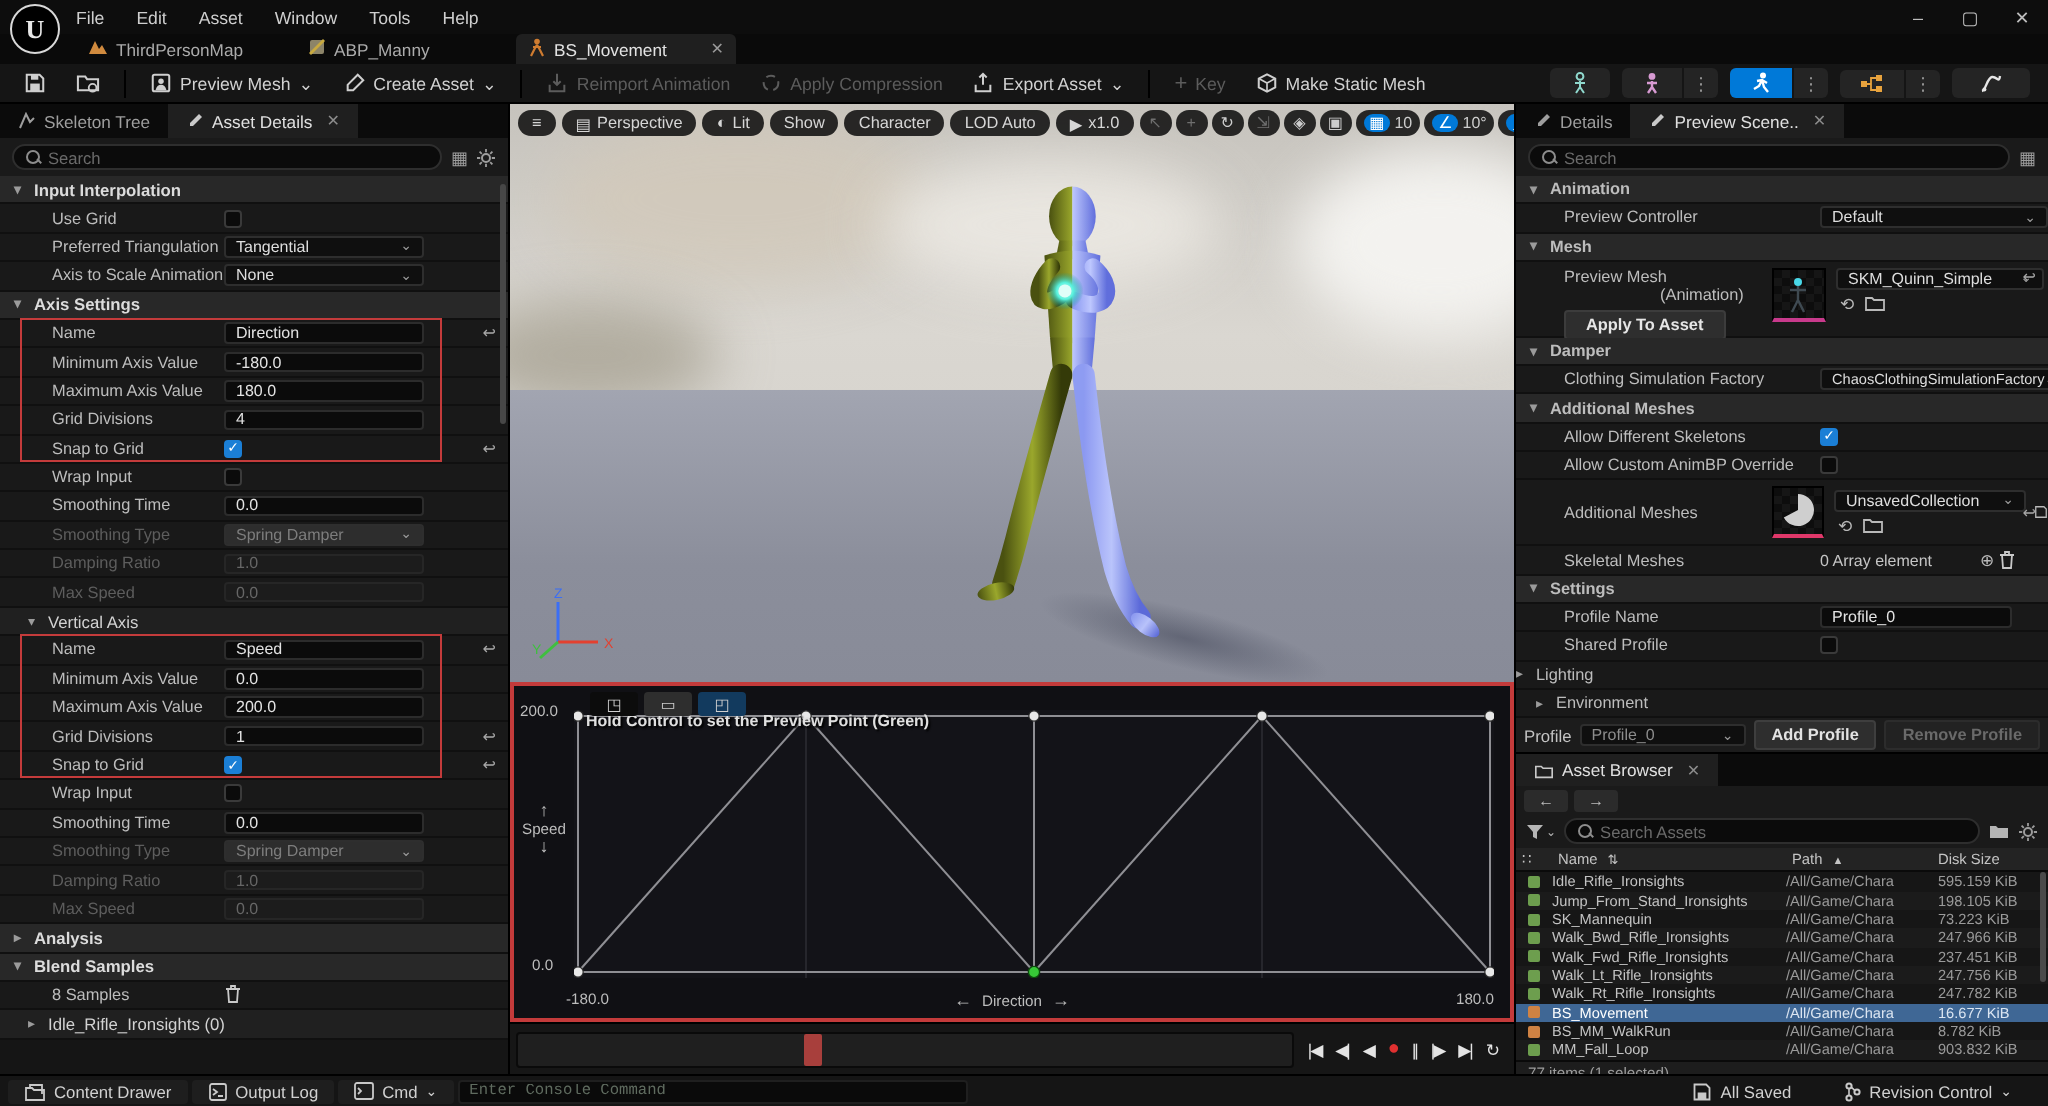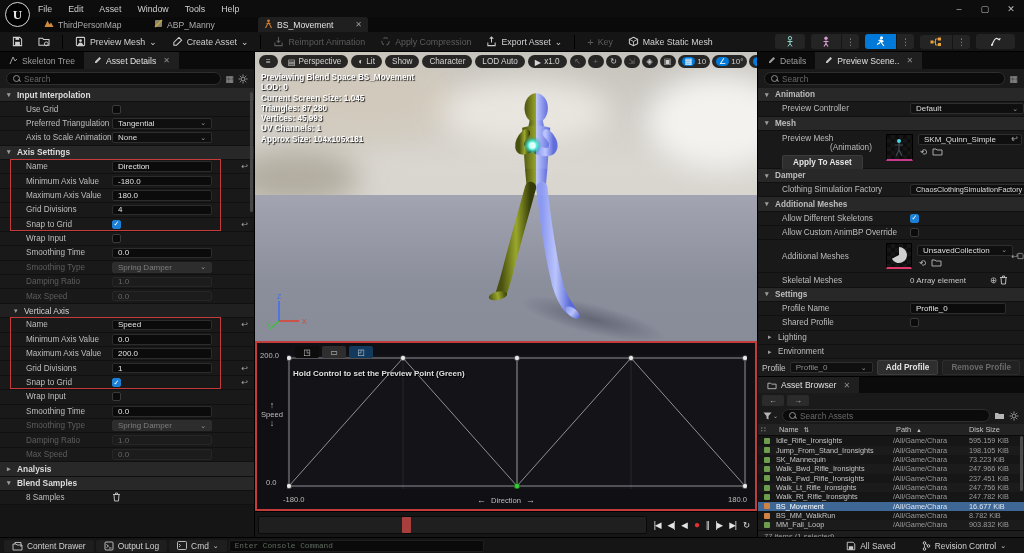--- a/index.html
+++ b/index.html
@@ -105,21 +105,21 @@
     background:radial-gradient(ellipse at center,rgba(35,40,60,.38) 0,rgba(35,40,60,0) 70%);transform:rotate(14deg);}
 
   
   .graph{height:170px;flex:none;position:relative;background:#101014;border:2px solid var(--red);}
   .graph-toolbar{position:absolute;left:38px;top:3px;display:flex;gap:3px;z-index:4;}
   .gbtn{width:24px;height:12px;background:#0c0c0c;border-radius:2px;color:#cfcfcf;font-size:8px;display:flex;align-items:center;justify-content:center;}
   .gbtn.mid{background:#2e2e2e;}
   .gbtn.sel{background:#123a5e;}
   .graph-plot{position:absolute;left:30px;top:12px;right:8px;bottom:20px;background:#131318;}
   .graph-plot svg{width:100%;height:100%;display:block;}
-  .g-hint{position:absolute;left:36px;top:26px;font-size:8px;font-weight:bold;color:#e0e0e0;text-shadow:1px 1px 1px #000;z-index:3;}
+  .g-hint{position:absolute;left:36px;top:13px;font-size:8px;font-weight:bold;color:#e0e0e0;text-shadow:1px 1px 1px #000;z-index:3;}
   .g-ymax{position:absolute;left:3px;top:8px;font-size:7.6px;color:#bdbdbd;}
   .g-ymin{position:absolute;left:9px;bottom:22px;font-size:7.6px;color:#bdbdbd;}
   .g-yaxis{position:absolute;left:4px;top:58px;width:22px;text-align:center;color:#bdbdbd;}
   .g-yaxis .ar{font-size:9px;line-height:9px;}
   .g-yaxis .lb{font-size:7.6px;line-height:9px;}
   .g-xmin{position:absolute;left:26px;bottom:5px;font-size:7.6px;color:#bdbdbd;}
   .g-xmax{position:absolute;right:8px;bottom:5px;font-size:7.6px;color:#bdbdbd;}
   .g-xaxis{position:absolute;left:0;right:0;bottom:4px;text-align:center;font-size:7.6px;color:#bdbdbd;}
   .g-xaxis .ar{font-size:9px;padding:0 5px;}
 
@@ -538,20 +538,24 @@
             <span class="tri">▾</span>
             <span class="plabel">Blend Samples</span>
           </div>
           <div class="prow">
             <span class="plabel">8 Samples</span>
             <div class="pctl">
               <span><svg width="9" height="10" viewBox="0 0 9 10">
                   <path d="M1 2.5h7M3.5 2.5V1h2v1.5M2 2.5l.5 6.5h4L7 2.5" fill="none" stroke="#c9c9c9" stroke-width="0.9"></path>
                 </svg></span>
             </div>
+          </div>
+          <div class="prow sub">
+            <span class="tri">▸</span>
+            <span class="plabel">Idle_Rifle_Ironsights (0)</span>
           </div>
         </div>
       <div class="lp-scroll"></div>
     </div>
 
     <div class="center">
 
       <div class="viewport">
         <div class="blob" style="left:20px;top:5px;width:190px;height:85px;background:#d2c9ba;opacity:.8"></div>
         <div class="blob" style="left:185px;top:28px;width:170px;height:65px;background:#ece9e3;opacity:.9"></div>
@@ -664,29 +668,20 @@
               </div>
               <div class="vtool">
                 <span class="ico accent">∠</span>
                 <span>10°</span>
               </div>
               <div class="vtool">
                 <span class="ico accent">◿</span>
               </div>
             </span>
         </div>
-        <div class="vp-stats" id="vpStats">
-            <div>Previewing Blend Space BS_Movement</div>
-            <div>LOD: 0</div>
-            <div>Current Screen Size: 1.045</div>
-            <div>Triangles: 87,280</div>
-            <div>Vertices: 45,993</div>
-            <div>UV Channels: 1</div>
-            <div>Approx Size: 104x105x181</div>
-          </div>
 
         <svg class="gizmo" width="44" height="42" viewBox="0 0 44 42">
           <path d="M14 30 V10" stroke="#3b6ef5" stroke-width="1.5"></path>
           <path d="M14 30 H34" stroke="#e3402f" stroke-width="1.5"></path>
           <path d="M14 30 L5 38" stroke="#3fbf3f" stroke-width="1.5"></path>
           <text x="12" y="8" fill="#3b6ef5" font-size="7" font-family="Liberation Sans">Z</text>
           <text x="37" y="33" fill="#e3402f" font-size="7" font-family="Liberation Sans">X</text>
           <text x="1" y="36" fill="#3fbf3f" font-size="7" font-family="Liberation Sans">Y</text>
         </svg>
       </div>
@@ -883,21 +878,21 @@
       <div class="rrow">
         <span class="rlabel">Profile Name</span>
         <div class="field" style="width:96px">
             <span>Profile_0</span>
           </div>
       </div>
       <div class="rrow">
         <span class="rlabel">Shared Profile</span>
         <div class="checkbox"></div>
       </div>
-      <div class="rrow" style="padding-left:10px">
+      <div class="rrow" style="padding-left:0">
           <span class="tri">▸</span>
           <span class="rlabel">Lighting</span>
         </div>
       <div class="rrow" style="padding-left:10px">
           <span class="tri">▸</span>
           <span class="rlabel">Environment</span>
         </div>
       <div class="profile-row">
         <span style="font-size:8.4px;color:#c3c3c3">Profile</span>
         <div class="rselect" style="flex:1;color:#8d8d8d">

